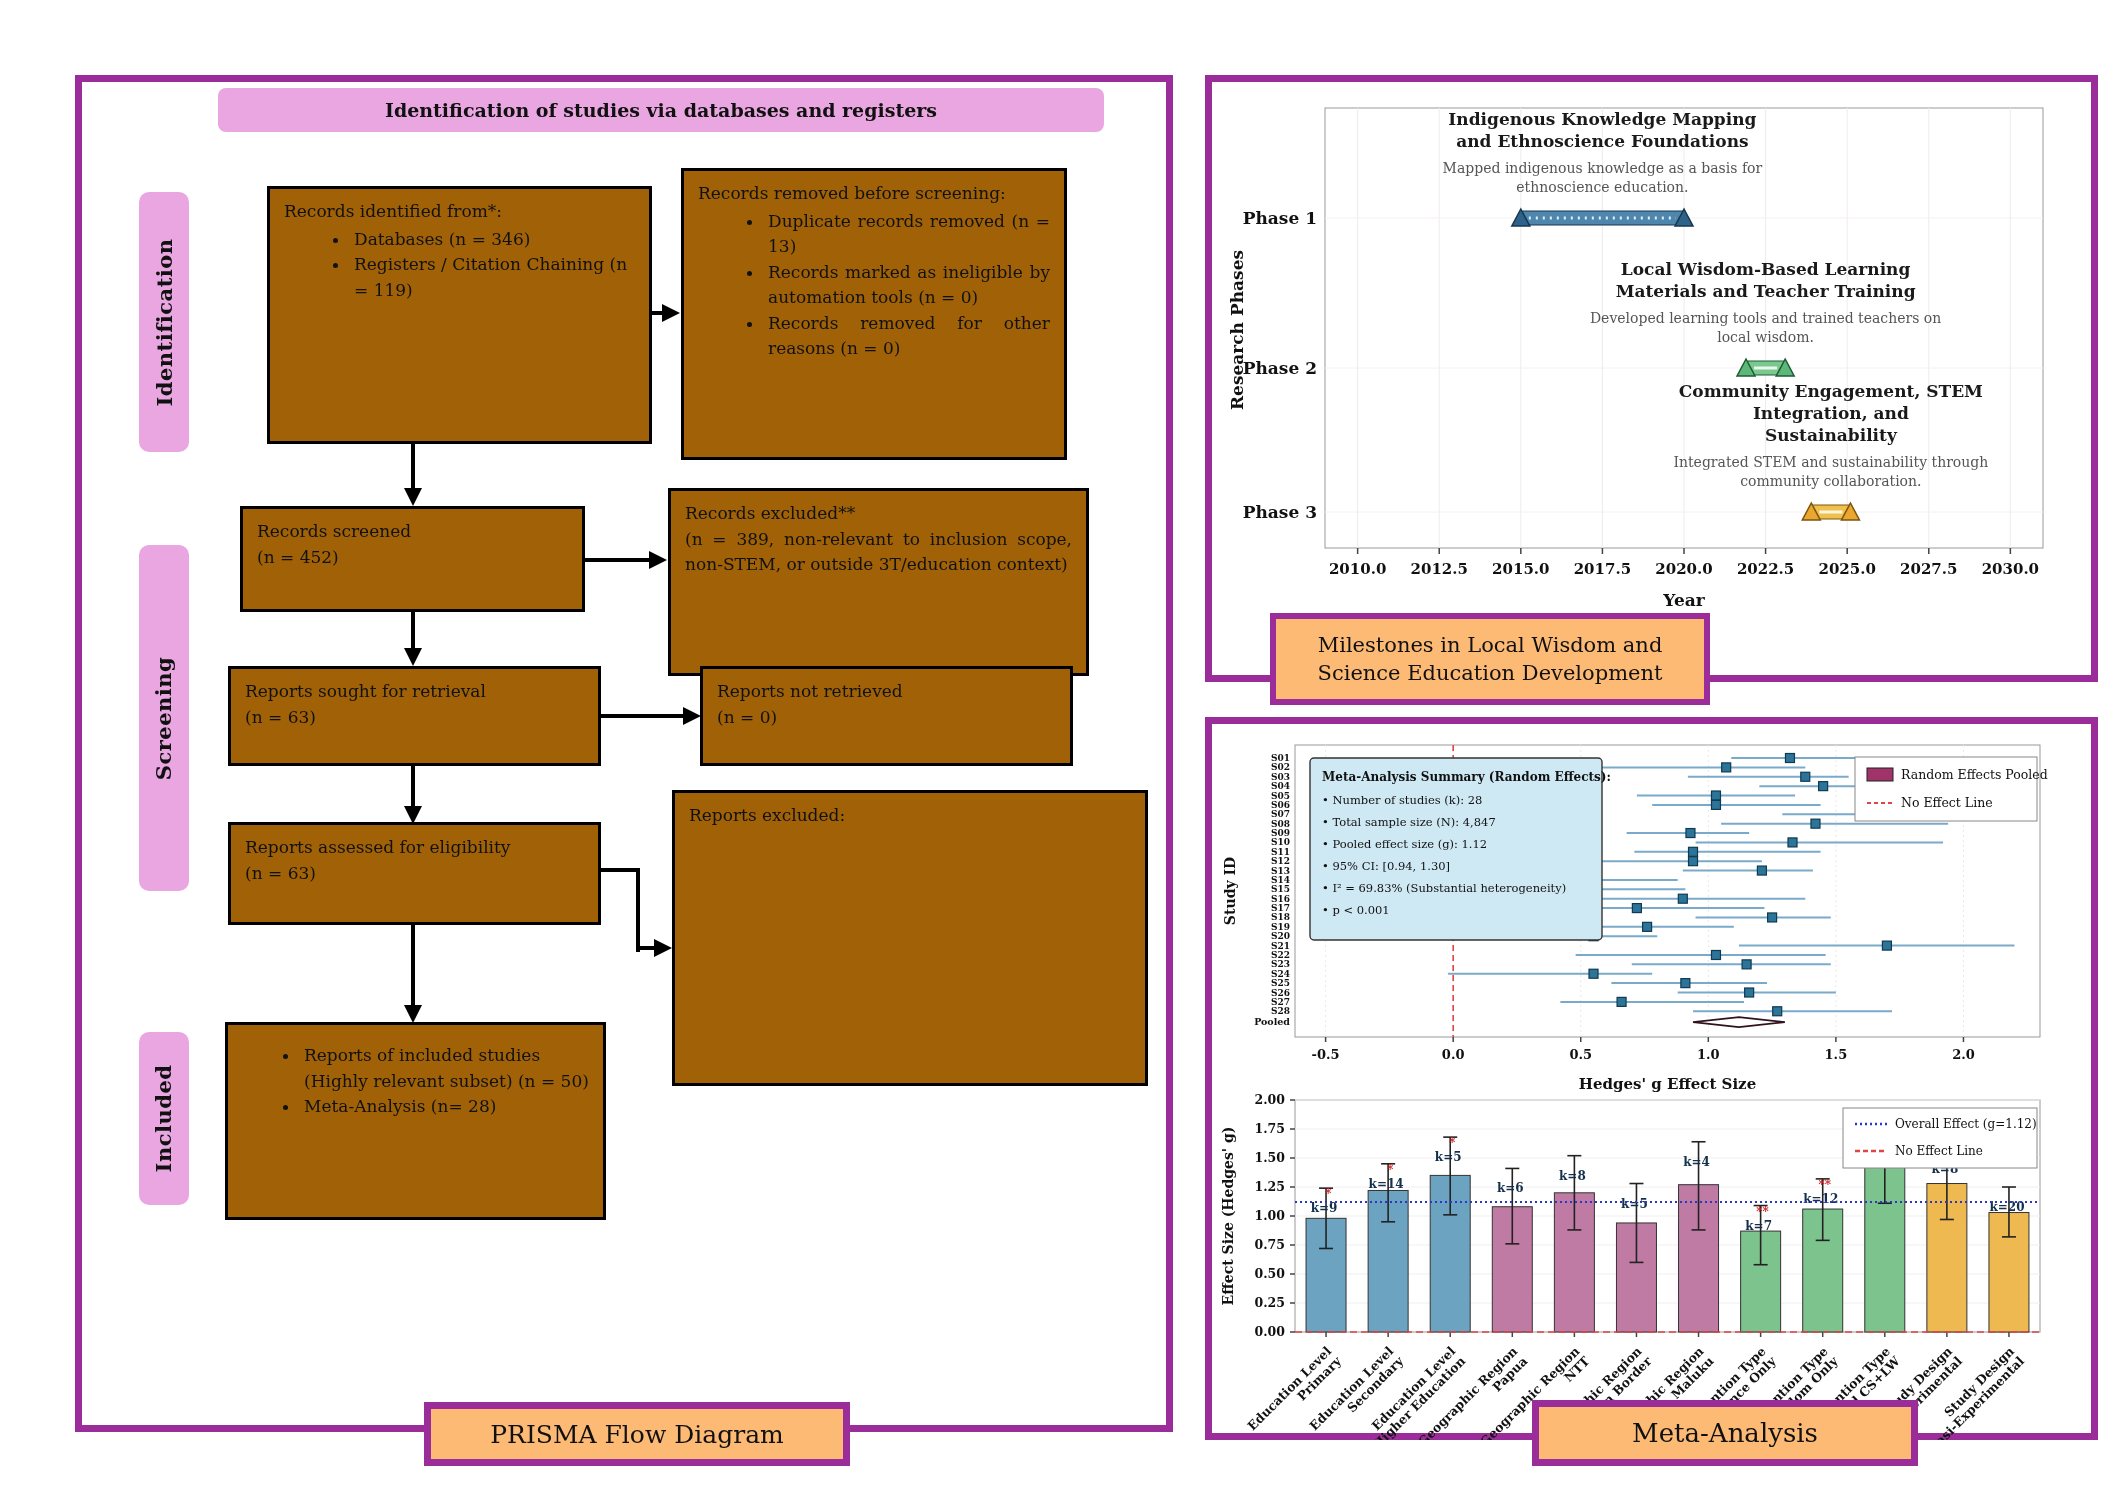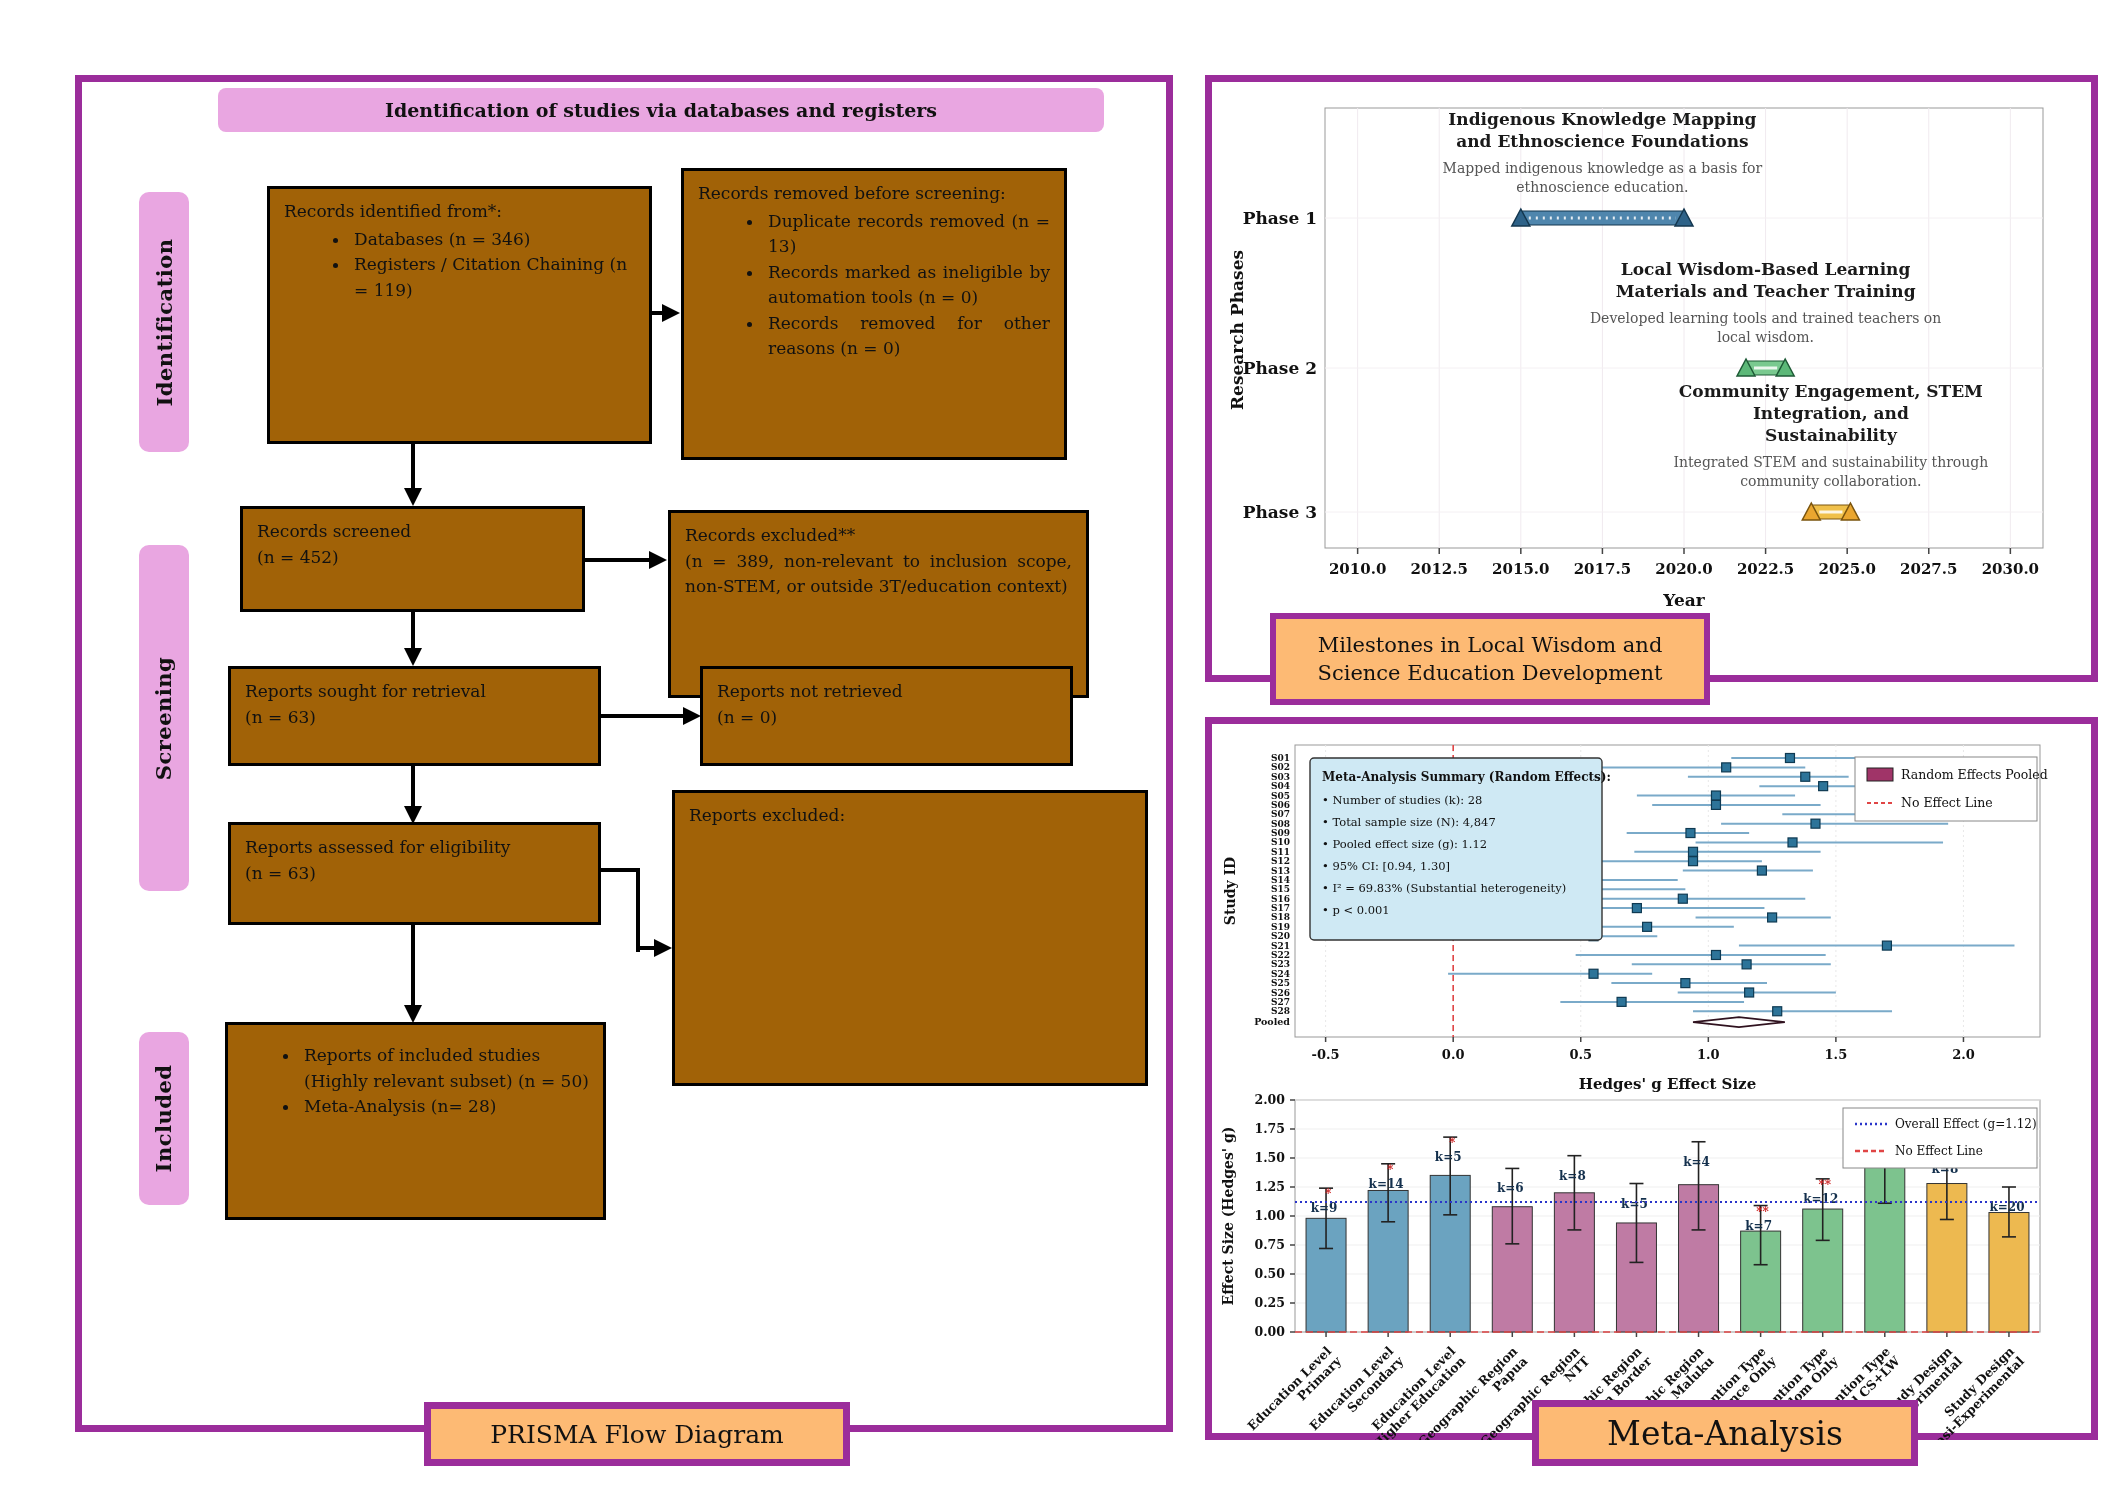--- a/index.html
+++ b/index.html
@@ -27,21 +27,21 @@
   .vline{position:absolute;width:4px;background:#000;z-index:4;}
   .ah-right{position:absolute;width:0;height:0;border-top:9px solid transparent;
             border-bottom:9px solid transparent;border-left:18px solid #000;z-index:4;}
   .ah-down{position:absolute;width:0;height:0;border-left:9px solid transparent;
            border-right:9px solid transparent;border-top:18px solid #000;z-index:4;}
   .chart-svg{position:absolute;z-index:8;}
   svg text{font-family:"DejaVu Serif","Liberation Serif",serif;}
   #prisma-header{font-weight:bold;font-size:19px;text-align:center;}
   #prisma-caption-box{font-size:25px;}
   #timeline-caption-box{font-size:21px;line-height:1.35;padding:6px 18px;}
-  #meta-caption-box{font-size:33px;}
+  #meta-caption-box{font-size:26px;}
 </style>
 </head>
 <body>
 
 <div id="page">
 
   <div class="panel" style="left:75px;top:75px;width:1098px;height:1357px;"></div>
 
   <div class="pinkbar" id="prisma-header" style="left:218px;top:88px;width:886px;height:44px;">
     <span>Identification of studies via databases and registers</span>
@@ -72,21 +72,21 @@
         <li>Records marked as ineligible by automation tools (n = 0)</li>
         <li>Records removed for other reasons (n = 0)</li>
       </ul>
   </div>
 
   <div class="fbox" style="left:240px;top:506px;width:345px;height:106px;">
     <div>Records screened</div>
     <div>(n = 452)</div>
   </div>
 
-  <div class="fbox" style="left:668px;top:510px;width:421px;height:188px;">
+  <div class="fbox" style="left:668px;top:488px;width:421px;height:188px;">
     <div>Records excluded**</div>
     <div class="justify"> (n = 389, non-relevant to inclusion scope, non-STEM, or outside 3T/education context)</div>
   </div>
 
   <div class="fbox" style="left:228px;top:666px;width:373px;height:100px;">
     <div>Reports sought for retrieval</div>
     <div>(n = 63)</div>
   </div>
 
   <div class="fbox" style="left:700px;top:666px;width:373px;height:100px;">

